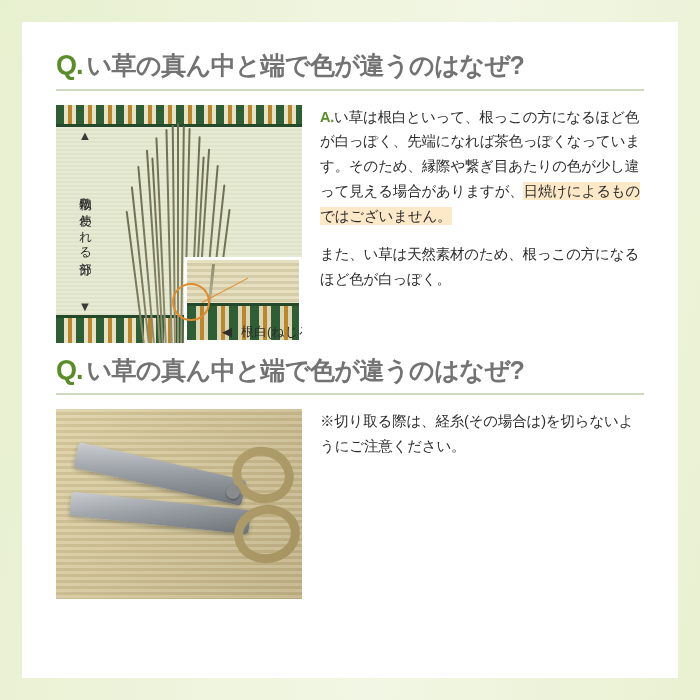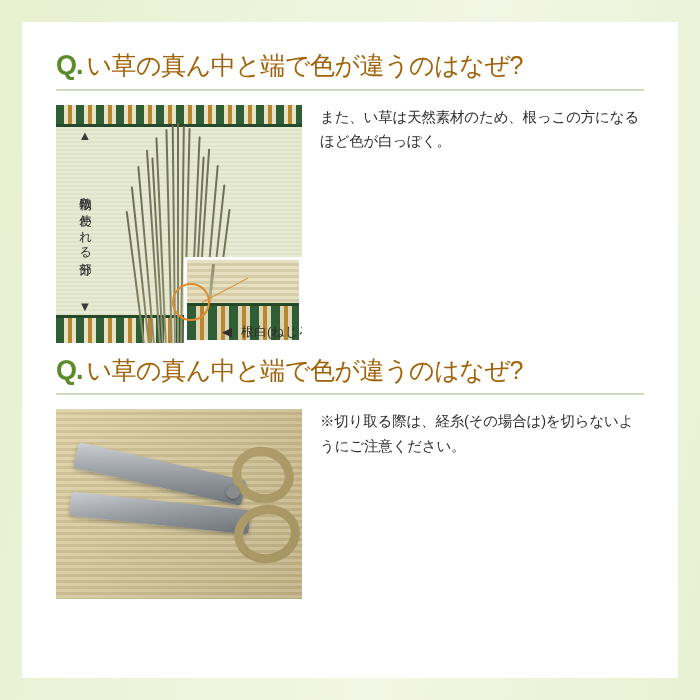--- a/index.html
+++ b/index.html
@@ -36,23 +36,23 @@
     gap: 4px;
   }
   .qmark {
     color: #5b8c2a;
     font-size: 27px;
     font-weight: bold;
     letter-spacing: -1px;
     line-height: 1;
   }
   .qtext {
-    color: #a16207;
+    color: #737373;
     font-size: 25px;
-    font-weight: normal;
+    font-weight: bold;
     line-height: 1.1;
     letter-spacing: -0.5px;
   }
   .qrule {
     height: 2px;
     background: #cfd9c0;
     margin: 9px 0 14px 0;
   }
 
   
@@ -347,20 +347,21 @@
           </div>
 
           <div class="circle"></div>
           <div class="leader"></div>
           <span class="nejiro-arrow">◀</span>
           <span class="nejiro-label">根白(ねじろ)</span>
         </div>
       </div>
 
       <div class="txtcol">
+        <p class="para"><span class="alabel">A.</span><span>い草は根白といって、根っこの方になるほど色が白っぽく、先端になれば茶色っぽくなっています。そのため、縁際や繋ぎ目あたりの色が少し違って見える場合がありますが、</span><span class="hl">日焼けによるものではございません。</span></p>
         <p class="para"><span>また、い草は天然素材のため、根っこの方になるほど色が白っぽく。</span></p>
       </div>
     </div>
 
     <div class="qrow" style="margin-top:14px;">
       <span class="qmark">Q.</span>
       <span class="qtext">い草の真ん中と端で色が違うのはなぜ?</span>
     </div>
     <div class="qrule"></div>
 

